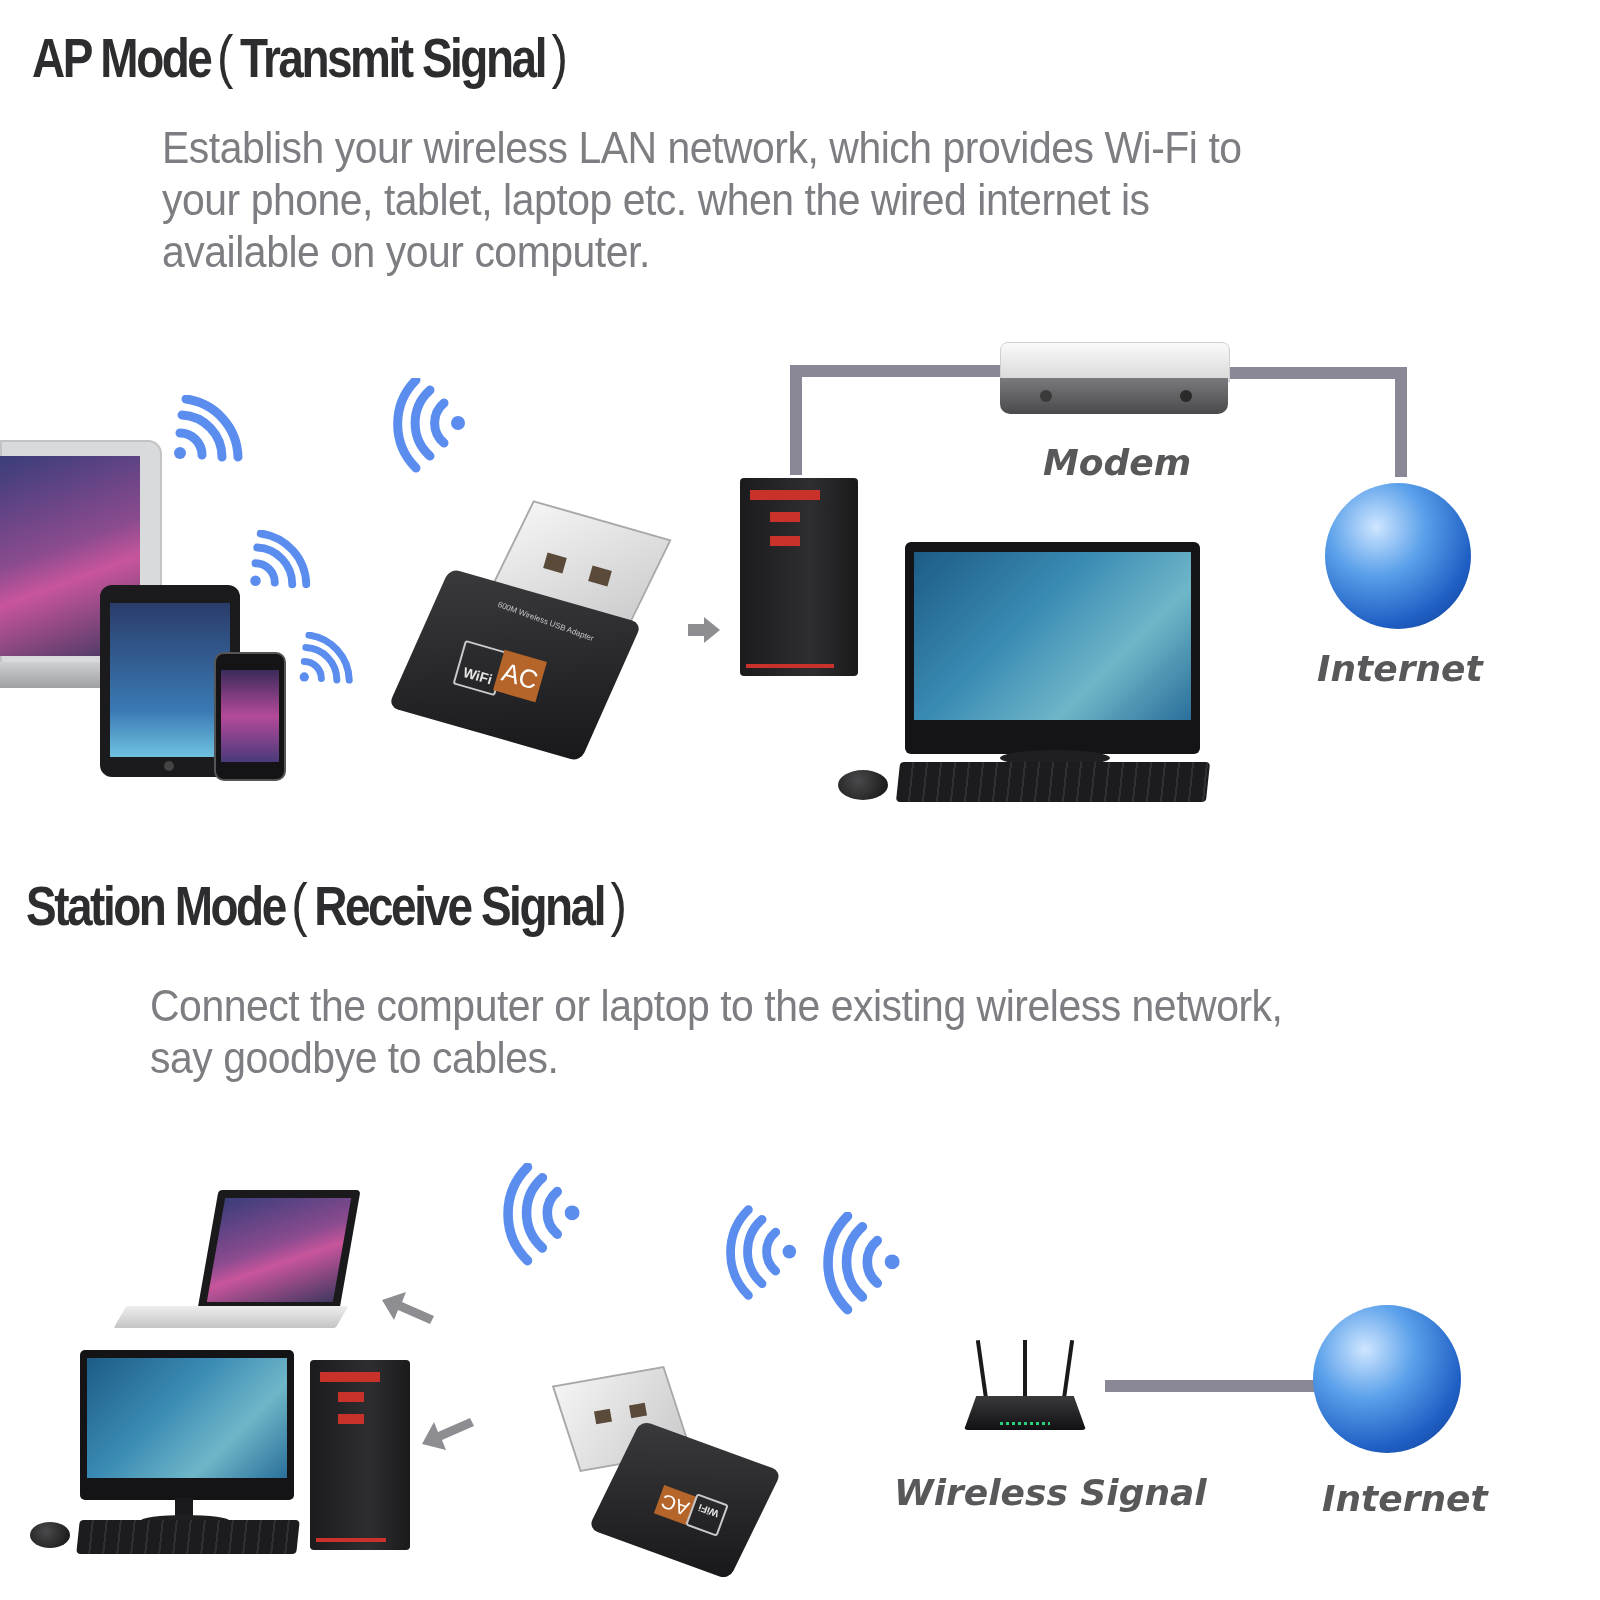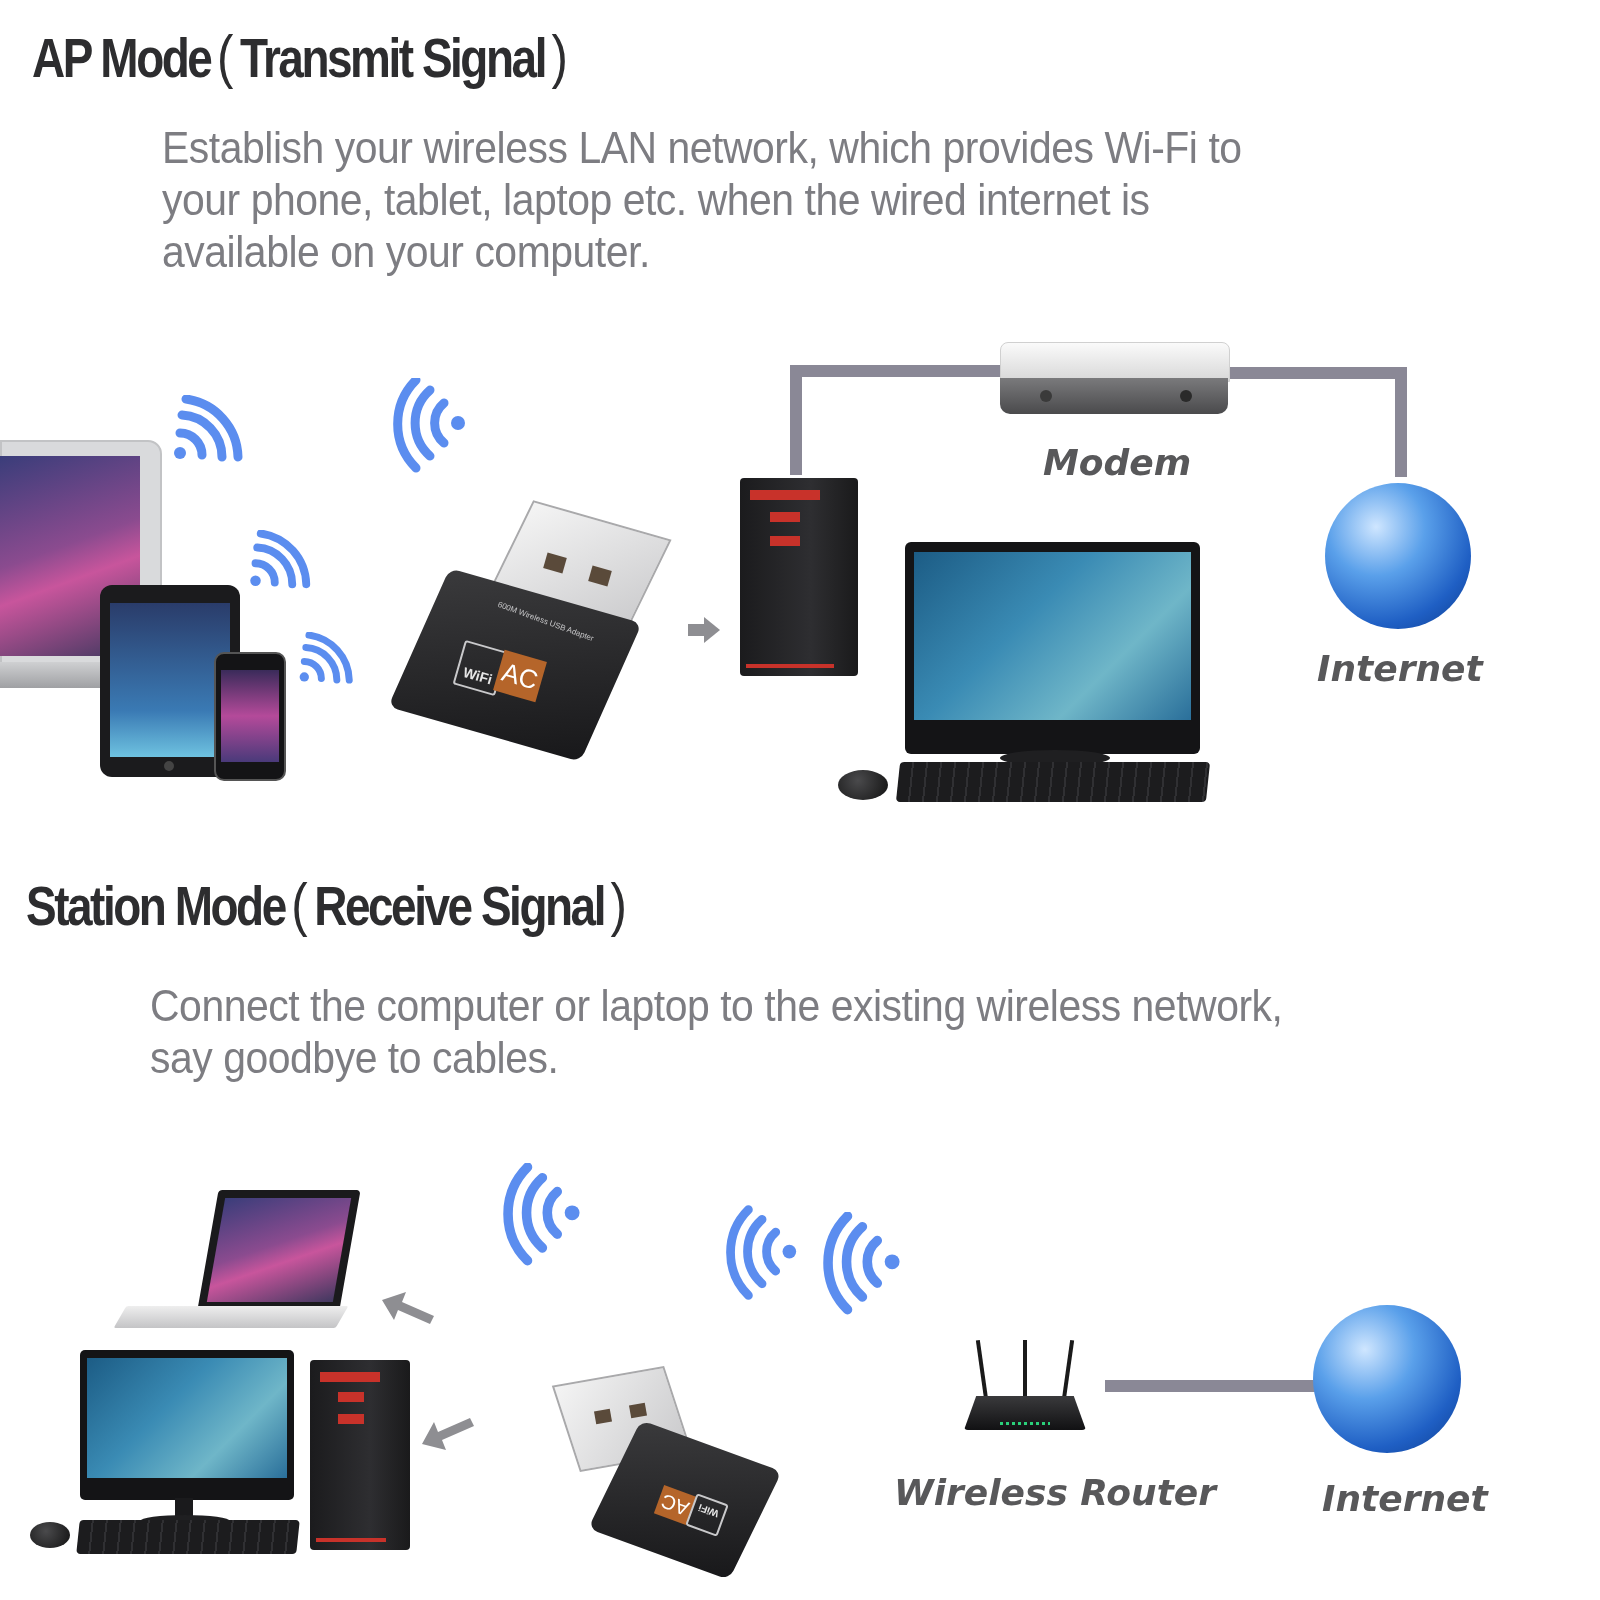--- a/index.html
+++ b/index.html
@@ -213,14 +213,14 @@
   <div class="abs" style="left:63px; top:0; width:4px; height:58px; background:#1a1a1a;"></div>
   <div class="abs" style="left:106px; top:0; width:4px; height:60px; background:#1a1a1a; transform:rotate(8deg);"></div>
   <div class="abs" style="left:4px; top:56px; width:122px; height:34px; background:linear-gradient(#3a3a3c,#111113); clip-path:polygon(10% 0,90% 0,100% 100%,0 100%); border-radius:4px;"></div>
   <div class="abs" style="left:40px; top:82px; width:50px; height:3px; background:repeating-linear-gradient(90deg,#2ad07a 0 3px,transparent 3px 6px);"></div>
 </div>
 
 <div class="cable" style="left:1105px; top:1380px; width:215px; height:12px;"></div>
 
 <div class="abs globe" style="left:1313px; top:1305px; width:148px; height:148px;"></div>
 
-<div class="abs label" style="left:894px; top:1472px;">Wireless Router</div>
+<div class="abs label" style="left:894px; top:1472px;">Wireless Signal</div>
 <div class="abs label" style="left:1322px; top:1478px;">Internet</div>
 
 </body></html>

